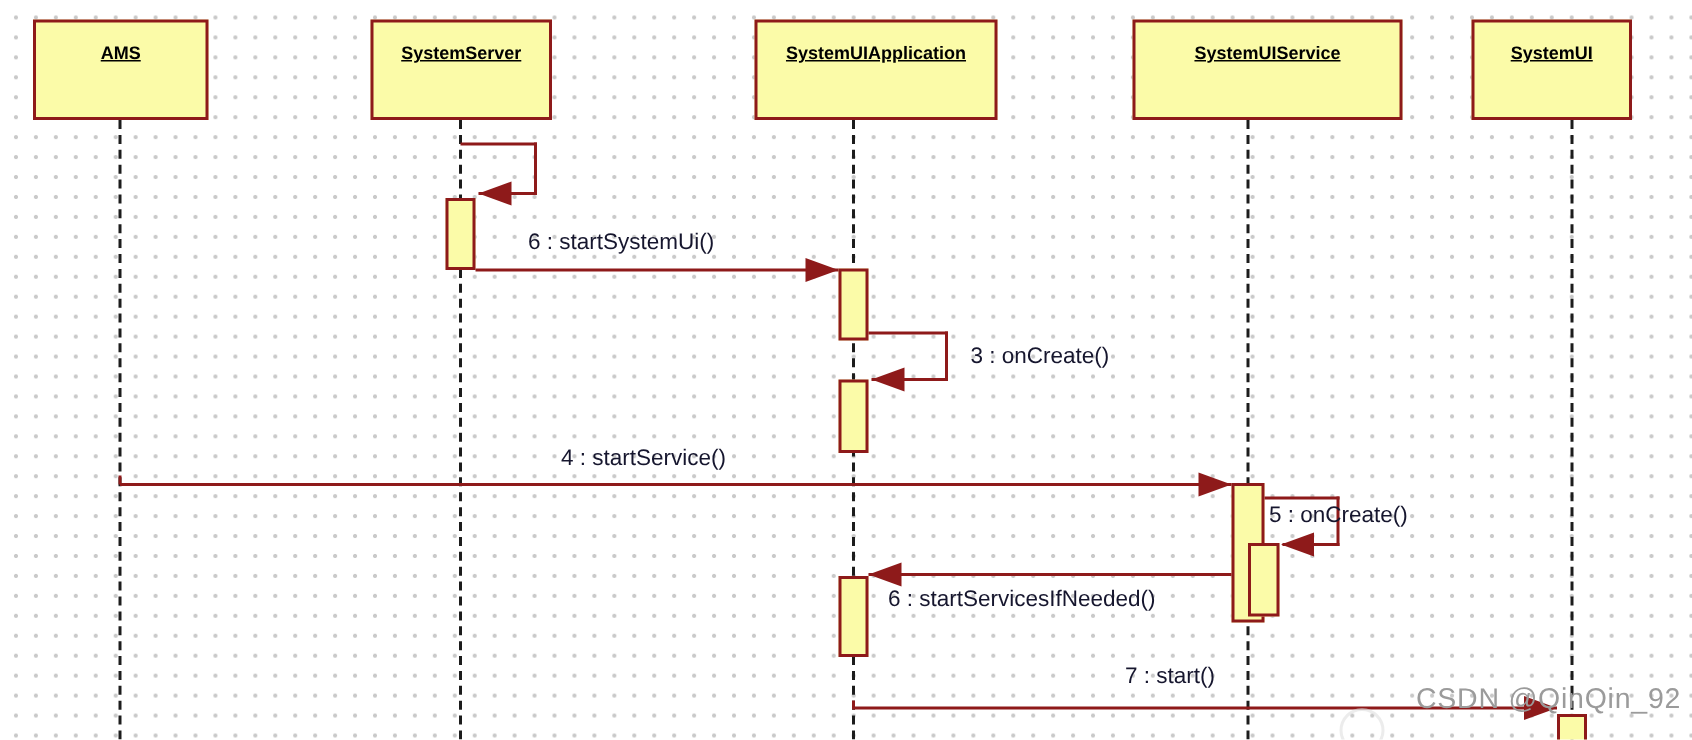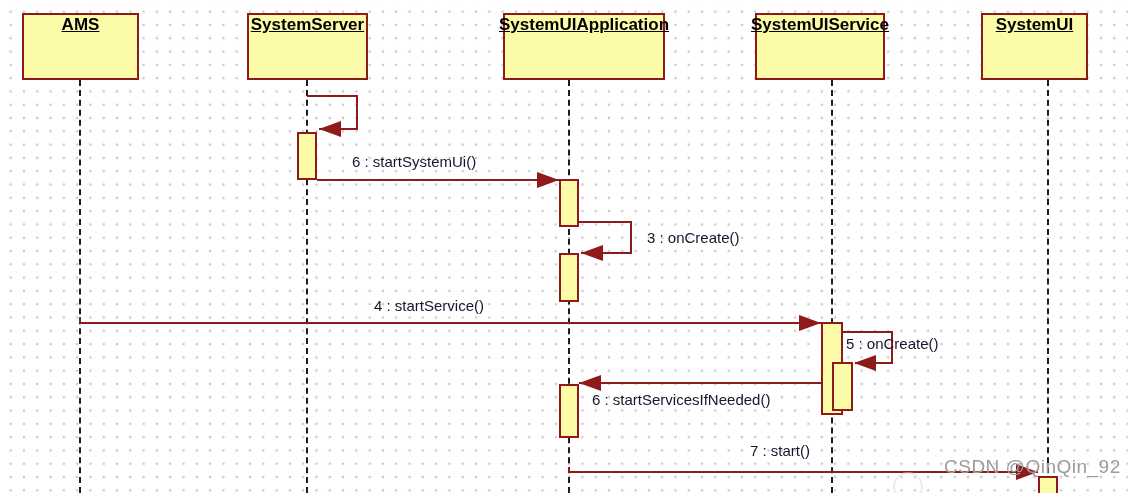--- a/index.html
+++ b/index.html
@@ -14,21 +14,21 @@
   body{font-family:"Liberation Sans","DejaVu Sans",sans-serif;}
   .canvas{
     position:relative;width:1128px;height:493px;overflow:hidden;background:#ffffff;
     background-image:radial-gradient(circle, var(--dot) 1.1px, transparent 1.6px);
     background-size:13.3px 13.3px;background-position:4px 5px;
   }
   .participant{
     position:absolute;top:13px;height:67px;box-sizing:border-box;
     background:var(--box-fill);border:2px solid var(--stroke);
     display:flex;justify-content:center;align-items:flex-start;
-    padding-top:0;font-size:17px;font-weight:bold;color:#000;
+    padding-top:13px;font-size:12px;font-weight:bold;color:#000;
     text-decoration:underline;z-index:3;white-space:nowrap;
   }
   .lifeline{
     position:absolute;top:80px;bottom:0;width:0;
     border-left:2px dashed var(--lifeline);z-index:1;
   }
   .activation{
     position:absolute;box-sizing:border-box;width:20px;
     background:var(--box-fill);border:2px solid var(--stroke);z-index:4;
   }
@@ -70,21 +70,21 @@
 
   <div class="lifeline" style="left:79px"></div>
   <div class="lifeline" style="left:306px"></div>
   <div class="lifeline" style="left:568px"></div>
   <div class="lifeline" style="left:831px"></div>
   <div class="lifeline" style="left:1047px"></div>
 
   <div class="participant" style="left:22px;width:117px">AMS</div>
   <div class="participant" style="left:247px;width:121px">SystemServer</div>
   <div class="participant" style="left:503px;width:162px">SystemUIApplication</div>
-  <div class="participant" style="left:755px;width:130px">SystemUIService</div>
+  <div class="participant" style="left:755px;width:180px">SystemUIService</div>
   <div class="participant" style="left:981px;width:107px">SystemUI</div>
 
   <div class="activation" style="left:297px;top:132px;height:48px"></div>
   <div class="activation" style="left:559px;top:179px;height:48px"></div>
   <div class="activation" style="left:559px;top:253px;height:49px"></div>
   <div class="activation" style="left:821px;top:322px;height:93px;width:22px"></div>
   <div class="activation" style="left:832px;top:362px;height:49px;width:21px;z-index:5"></div>
   <div class="activation" style="left:559px;top:384px;height:54px"></div>
   <div class="activation" style="left:1038px;top:476px;height:20px"></div>
 

